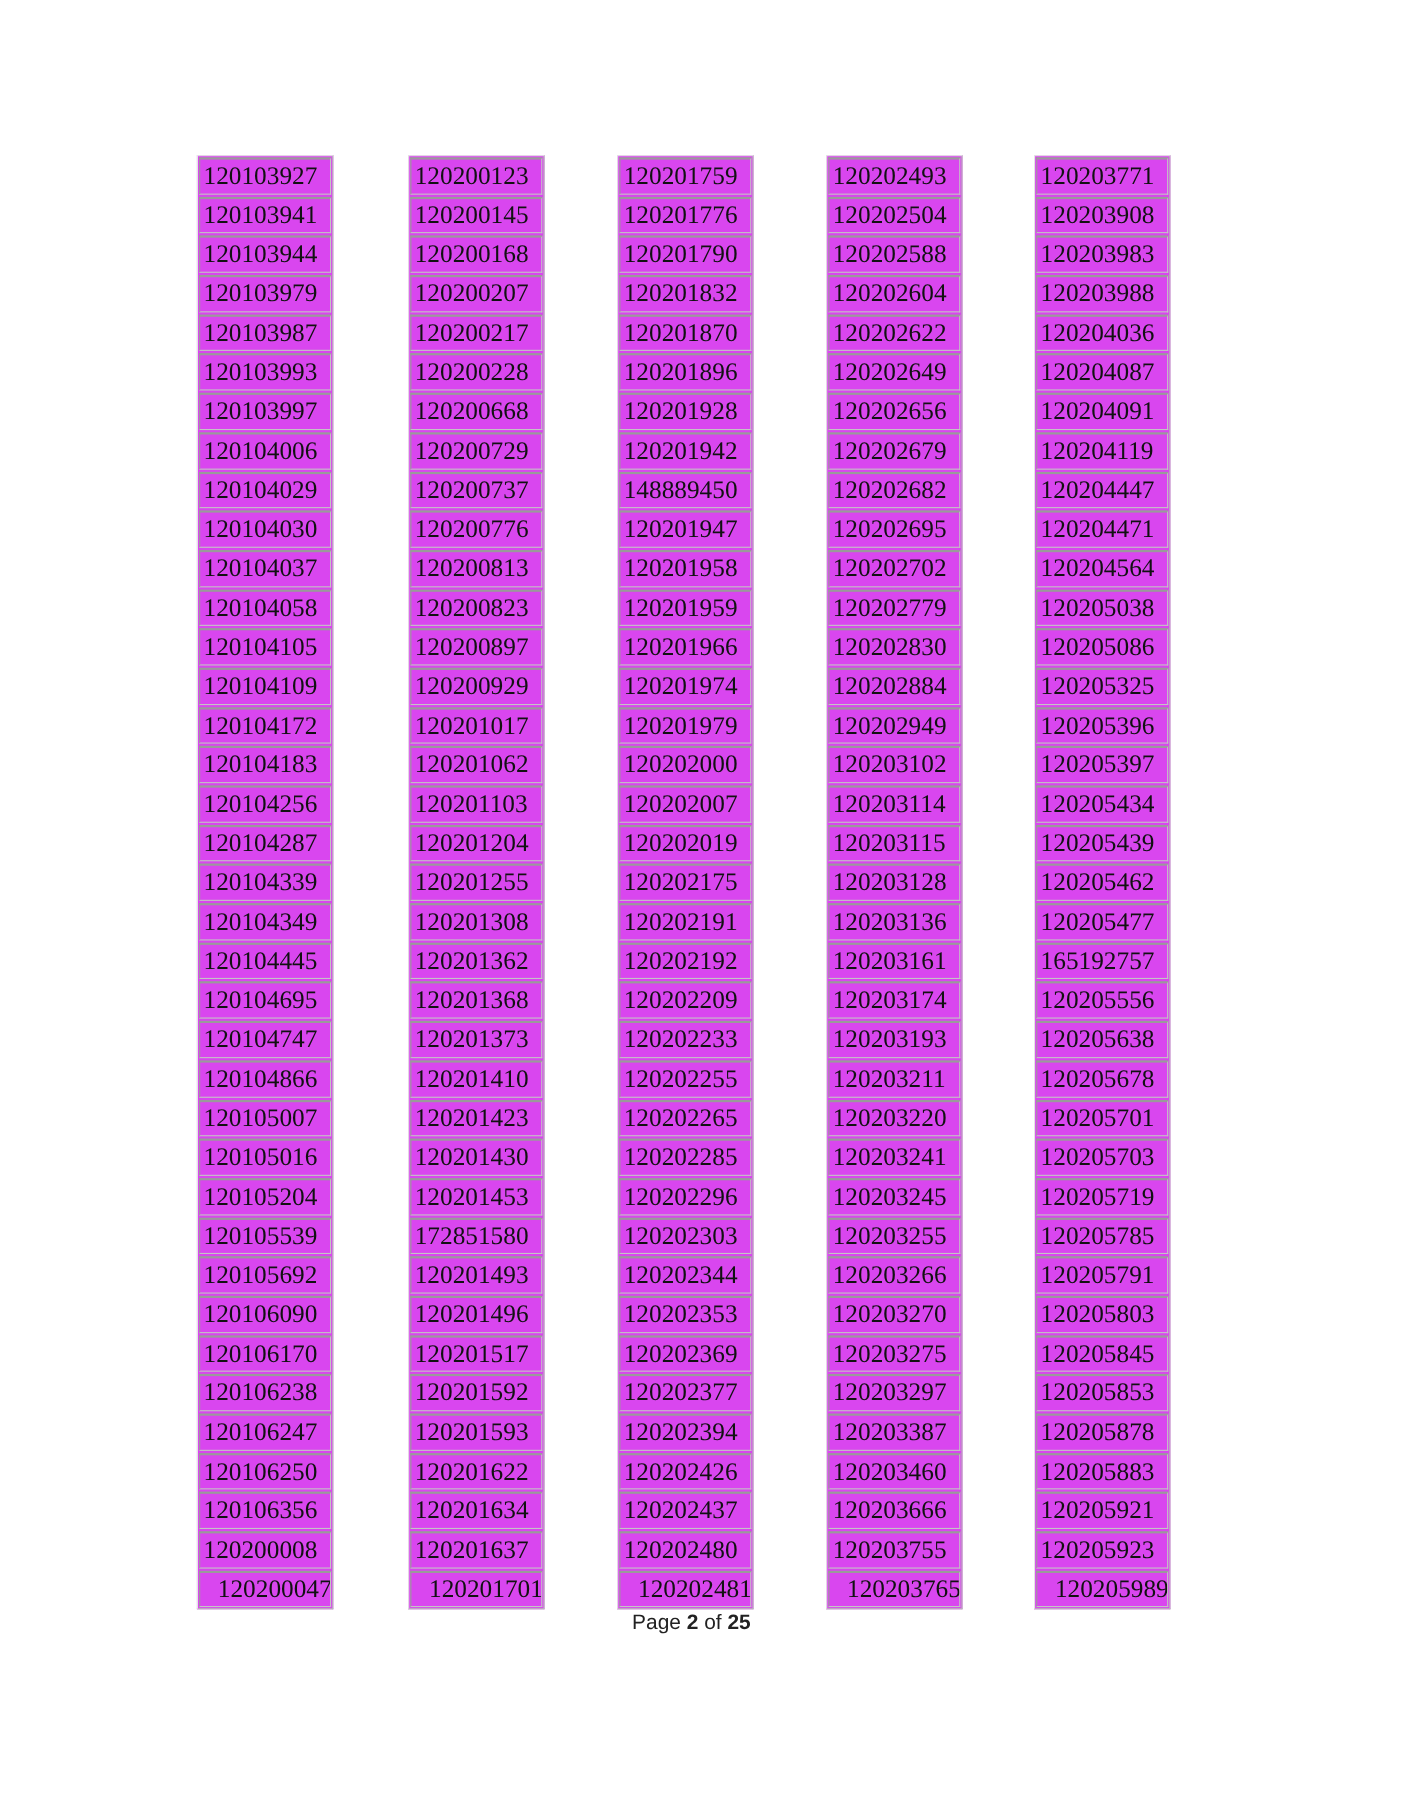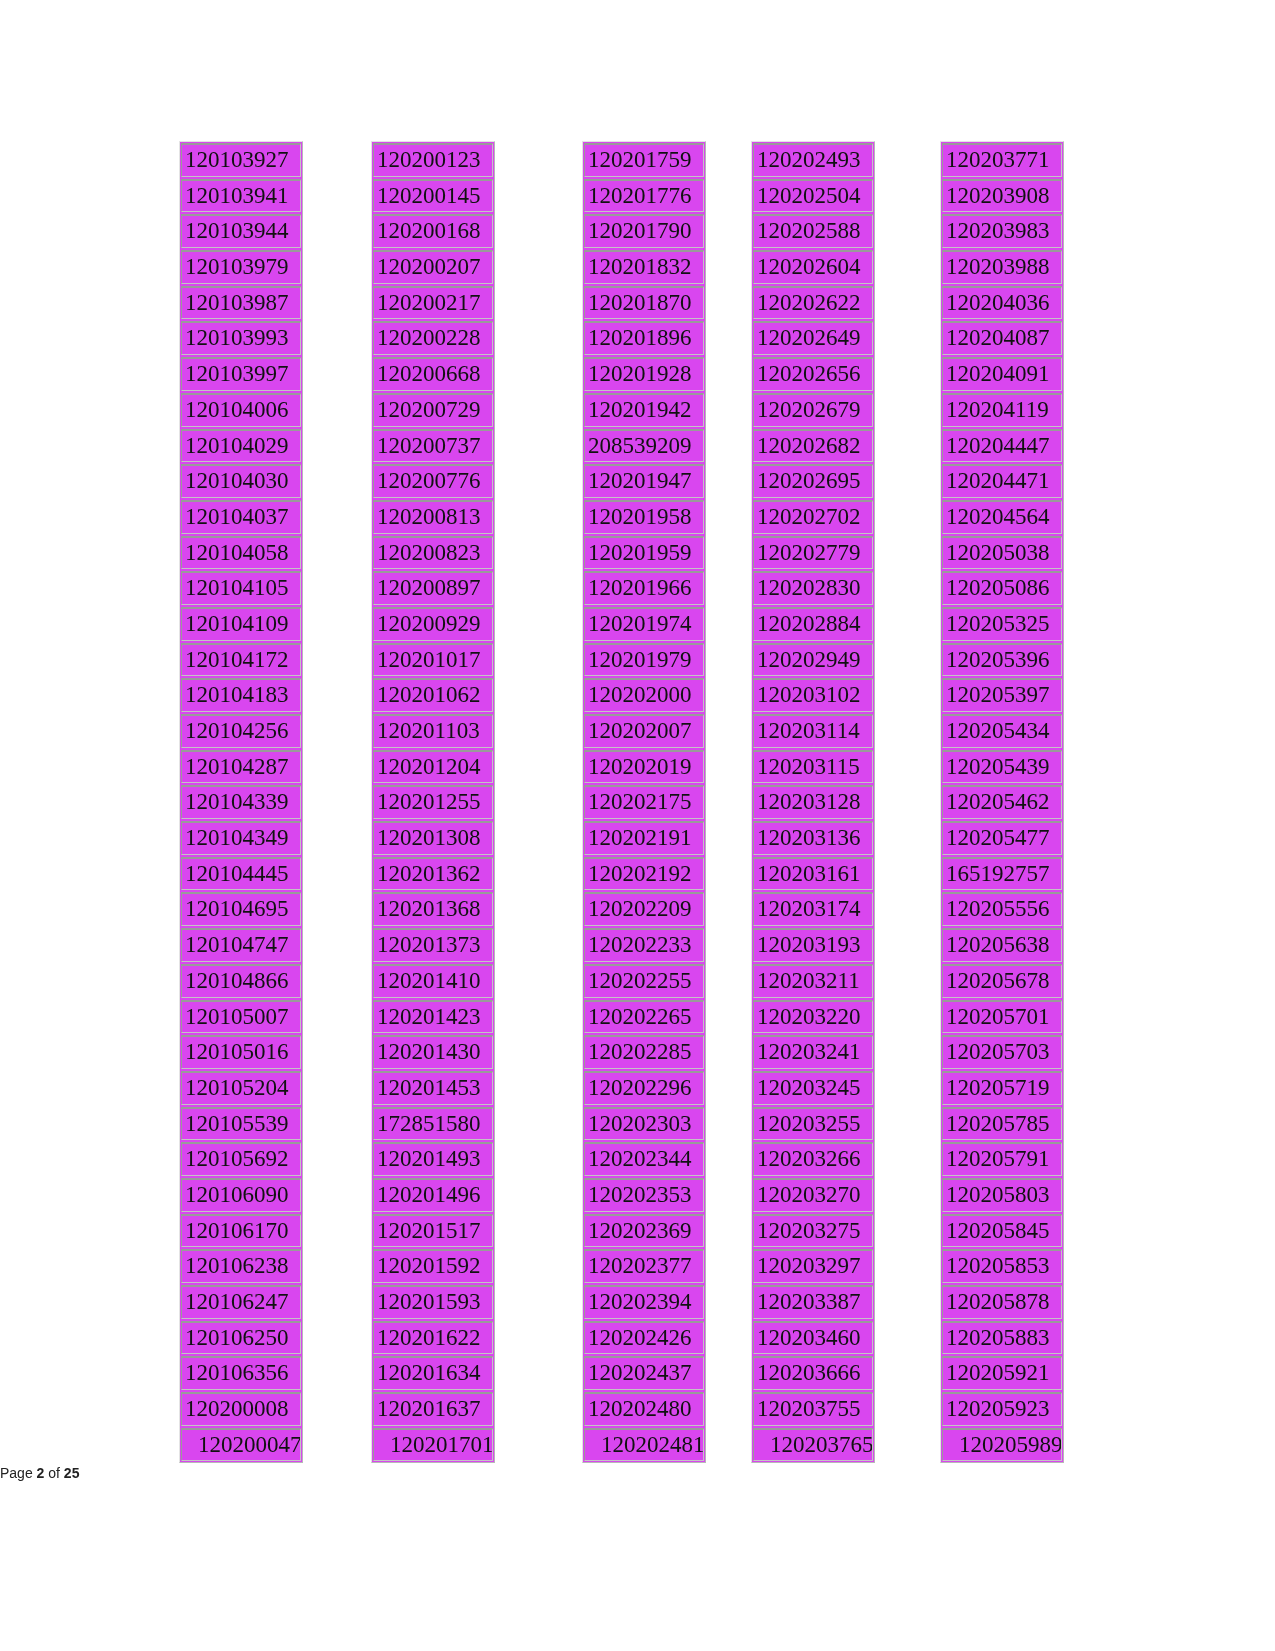--- a/index.html
+++ b/index.html
@@ -28,23 +28,23 @@
       color: #111;
       padding-left: 3px;
       white-space: nowrap;
       overflow: hidden;
     }
     .cell:last-child { margin-bottom: 0; padding-left: 16px; }
     .footer {
       position: absolute;
       top: 1465px;
       left: 0; width: 1257px;
-      text-align: left;
+      text-align: center;
       font-family: "Liberation Sans", "DejaVu Sans", sans-serif;
-      font-size: 14px;
+      font-size: 19px;
       color: #222;
     }
     .footer b { font-weight: bold; }
   </style>
 </head>
 <body>
 
 <div class="col" style="left:179px">
     <div class="cell">120103927</div>
     <div class="cell">120103941</div>
@@ -116,30 +116,30 @@
     <div class="cell">120201493</div>
     <div class="cell">120201496</div>
     <div class="cell">120201517</div>
     <div class="cell">120201592</div>
     <div class="cell">120201593</div>
     <div class="cell">120201622</div>
     <div class="cell">120201634</div>
     <div class="cell">120201637</div>
     <div class="cell">120201701</div>
   </div>
-<div class="col" style="left:582px">
+<div class="col" style="left:561px">
     <div class="cell">120201759</div>
     <div class="cell">120201776</div>
     <div class="cell">120201790</div>
     <div class="cell">120201832</div>
     <div class="cell">120201870</div>
     <div class="cell">120201896</div>
     <div class="cell">120201928</div>
     <div class="cell">120201942</div>
-    <div class="cell">208539209</div>
+    <div class="cell">148889450</div>
     <div class="cell">120201947</div>
     <div class="cell">120201958</div>
     <div class="cell">120201959</div>
     <div class="cell">120201966</div>
     <div class="cell">120201974</div>
     <div class="cell">120201979</div>
     <div class="cell">120202000</div>
     <div class="cell">120202007</div>
     <div class="cell">120202019</div>
     <div class="cell">120202175</div>

